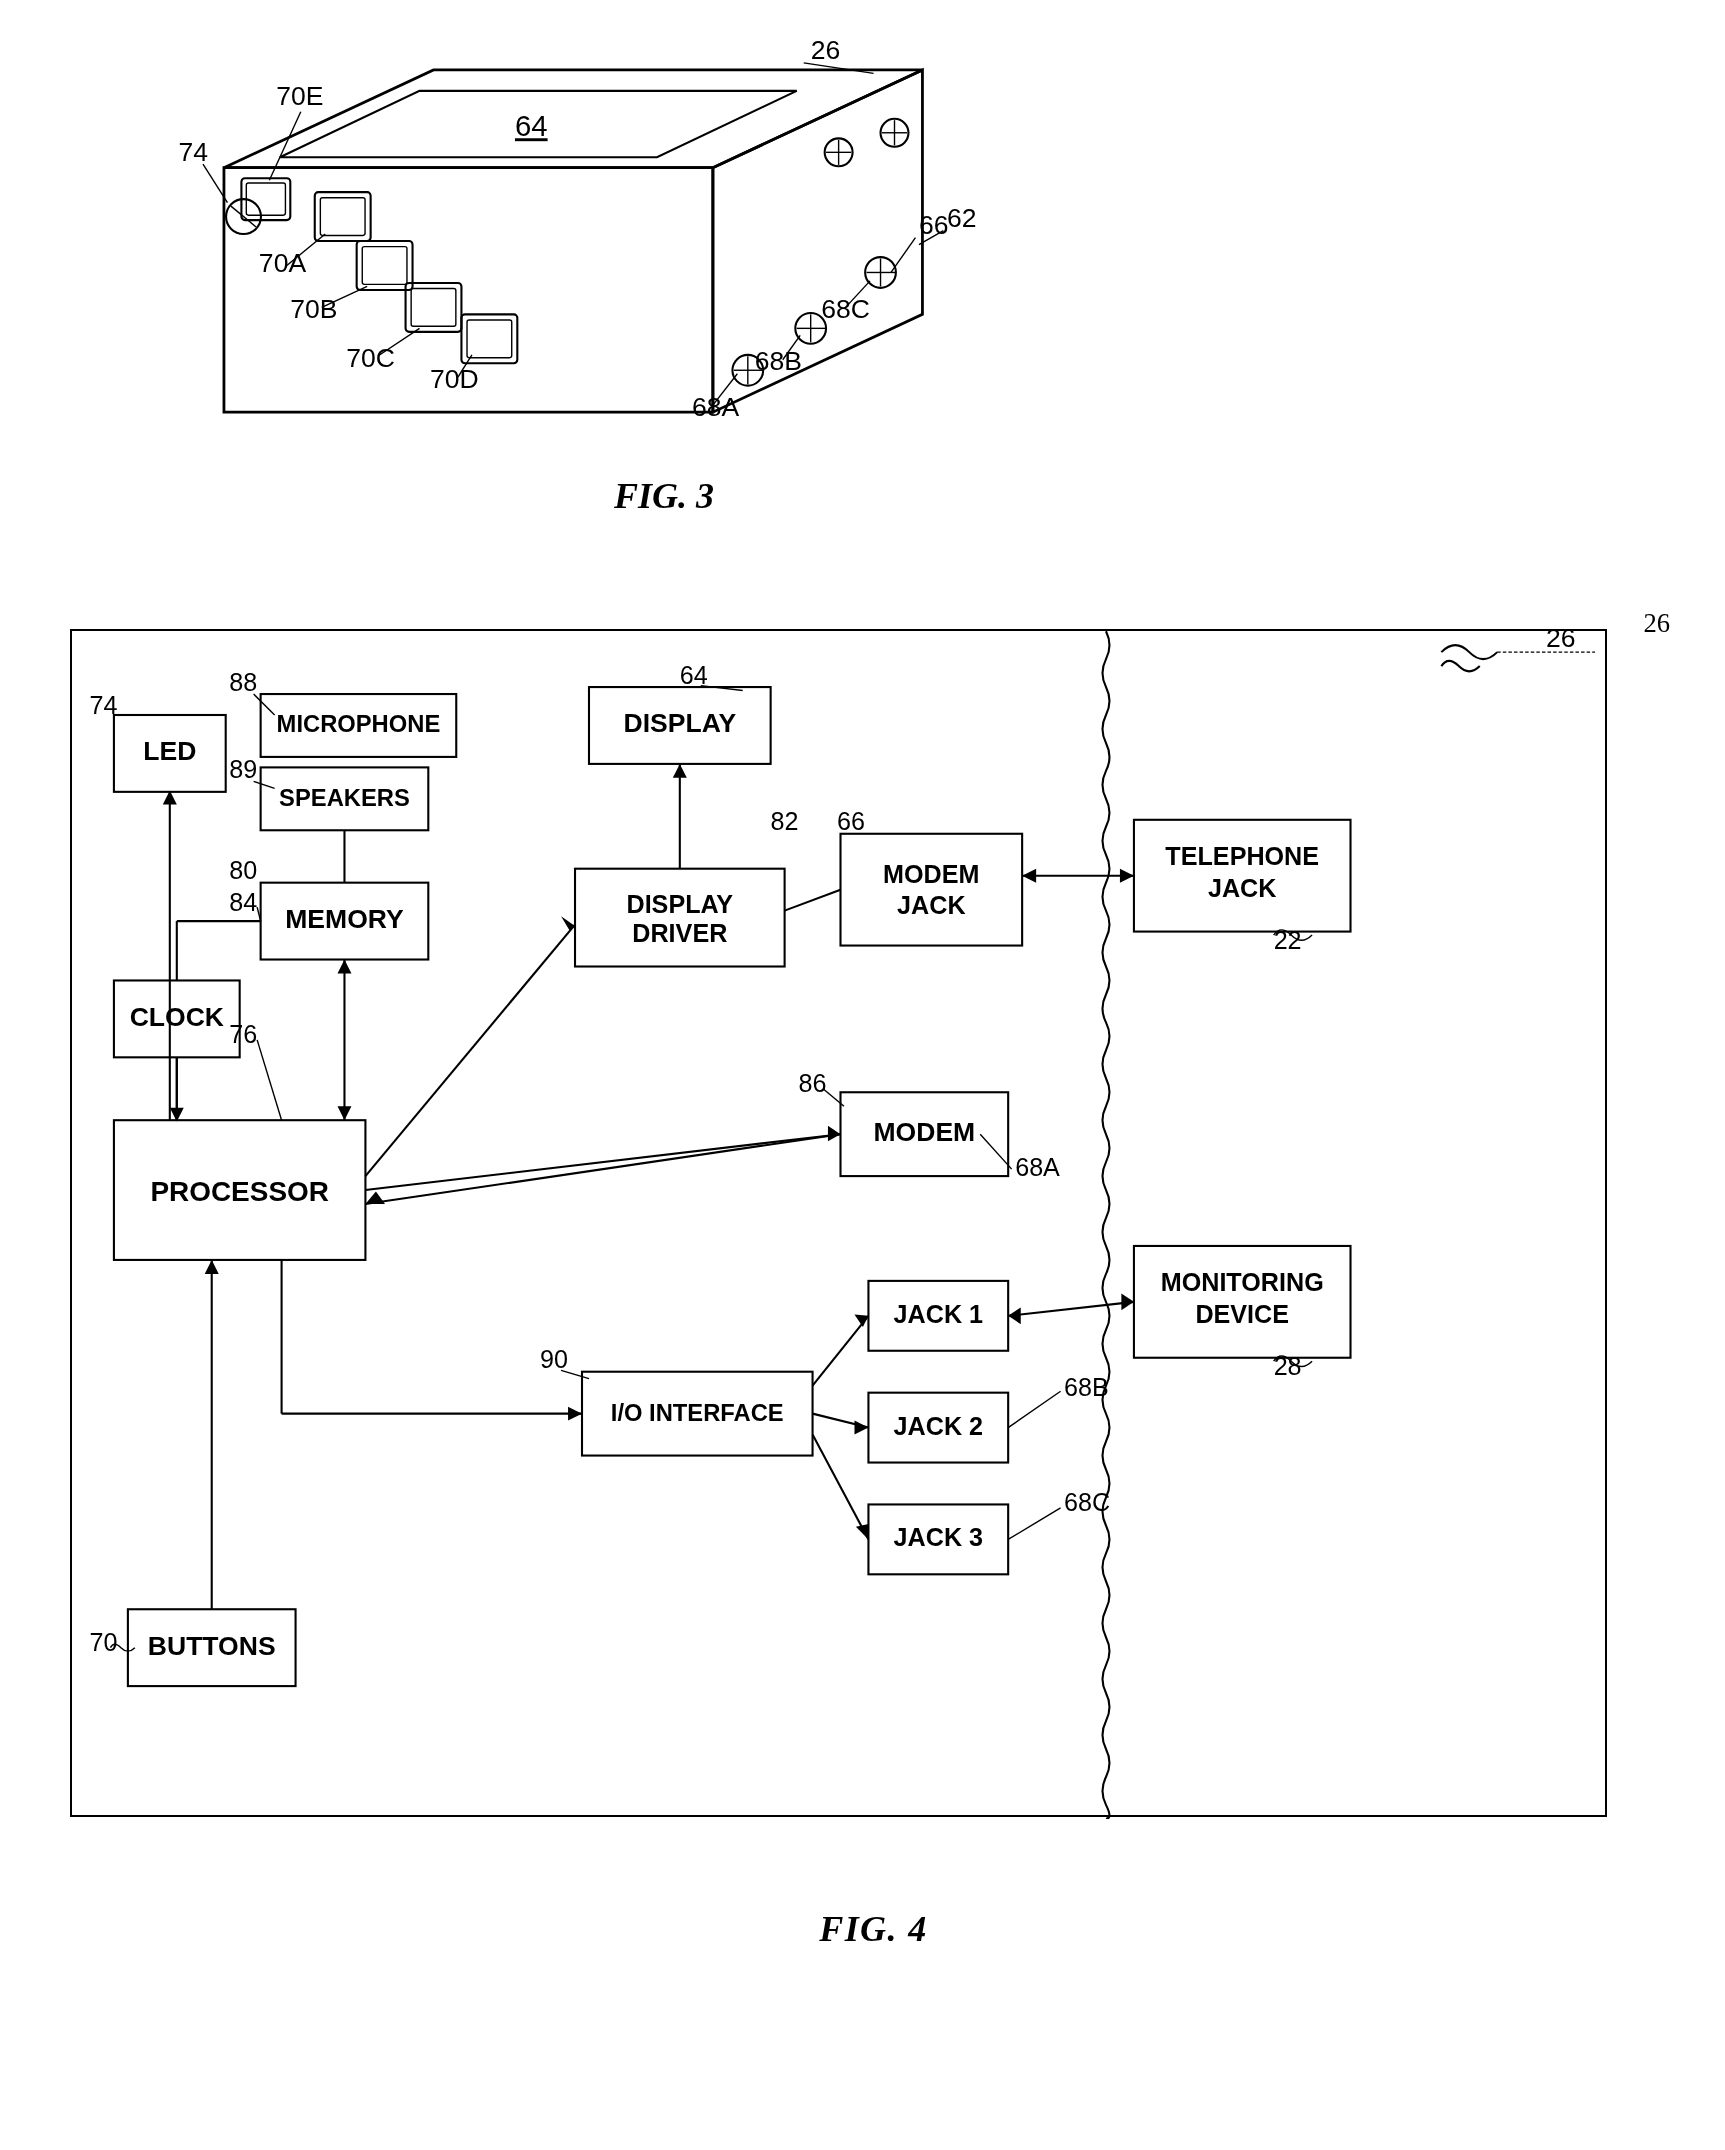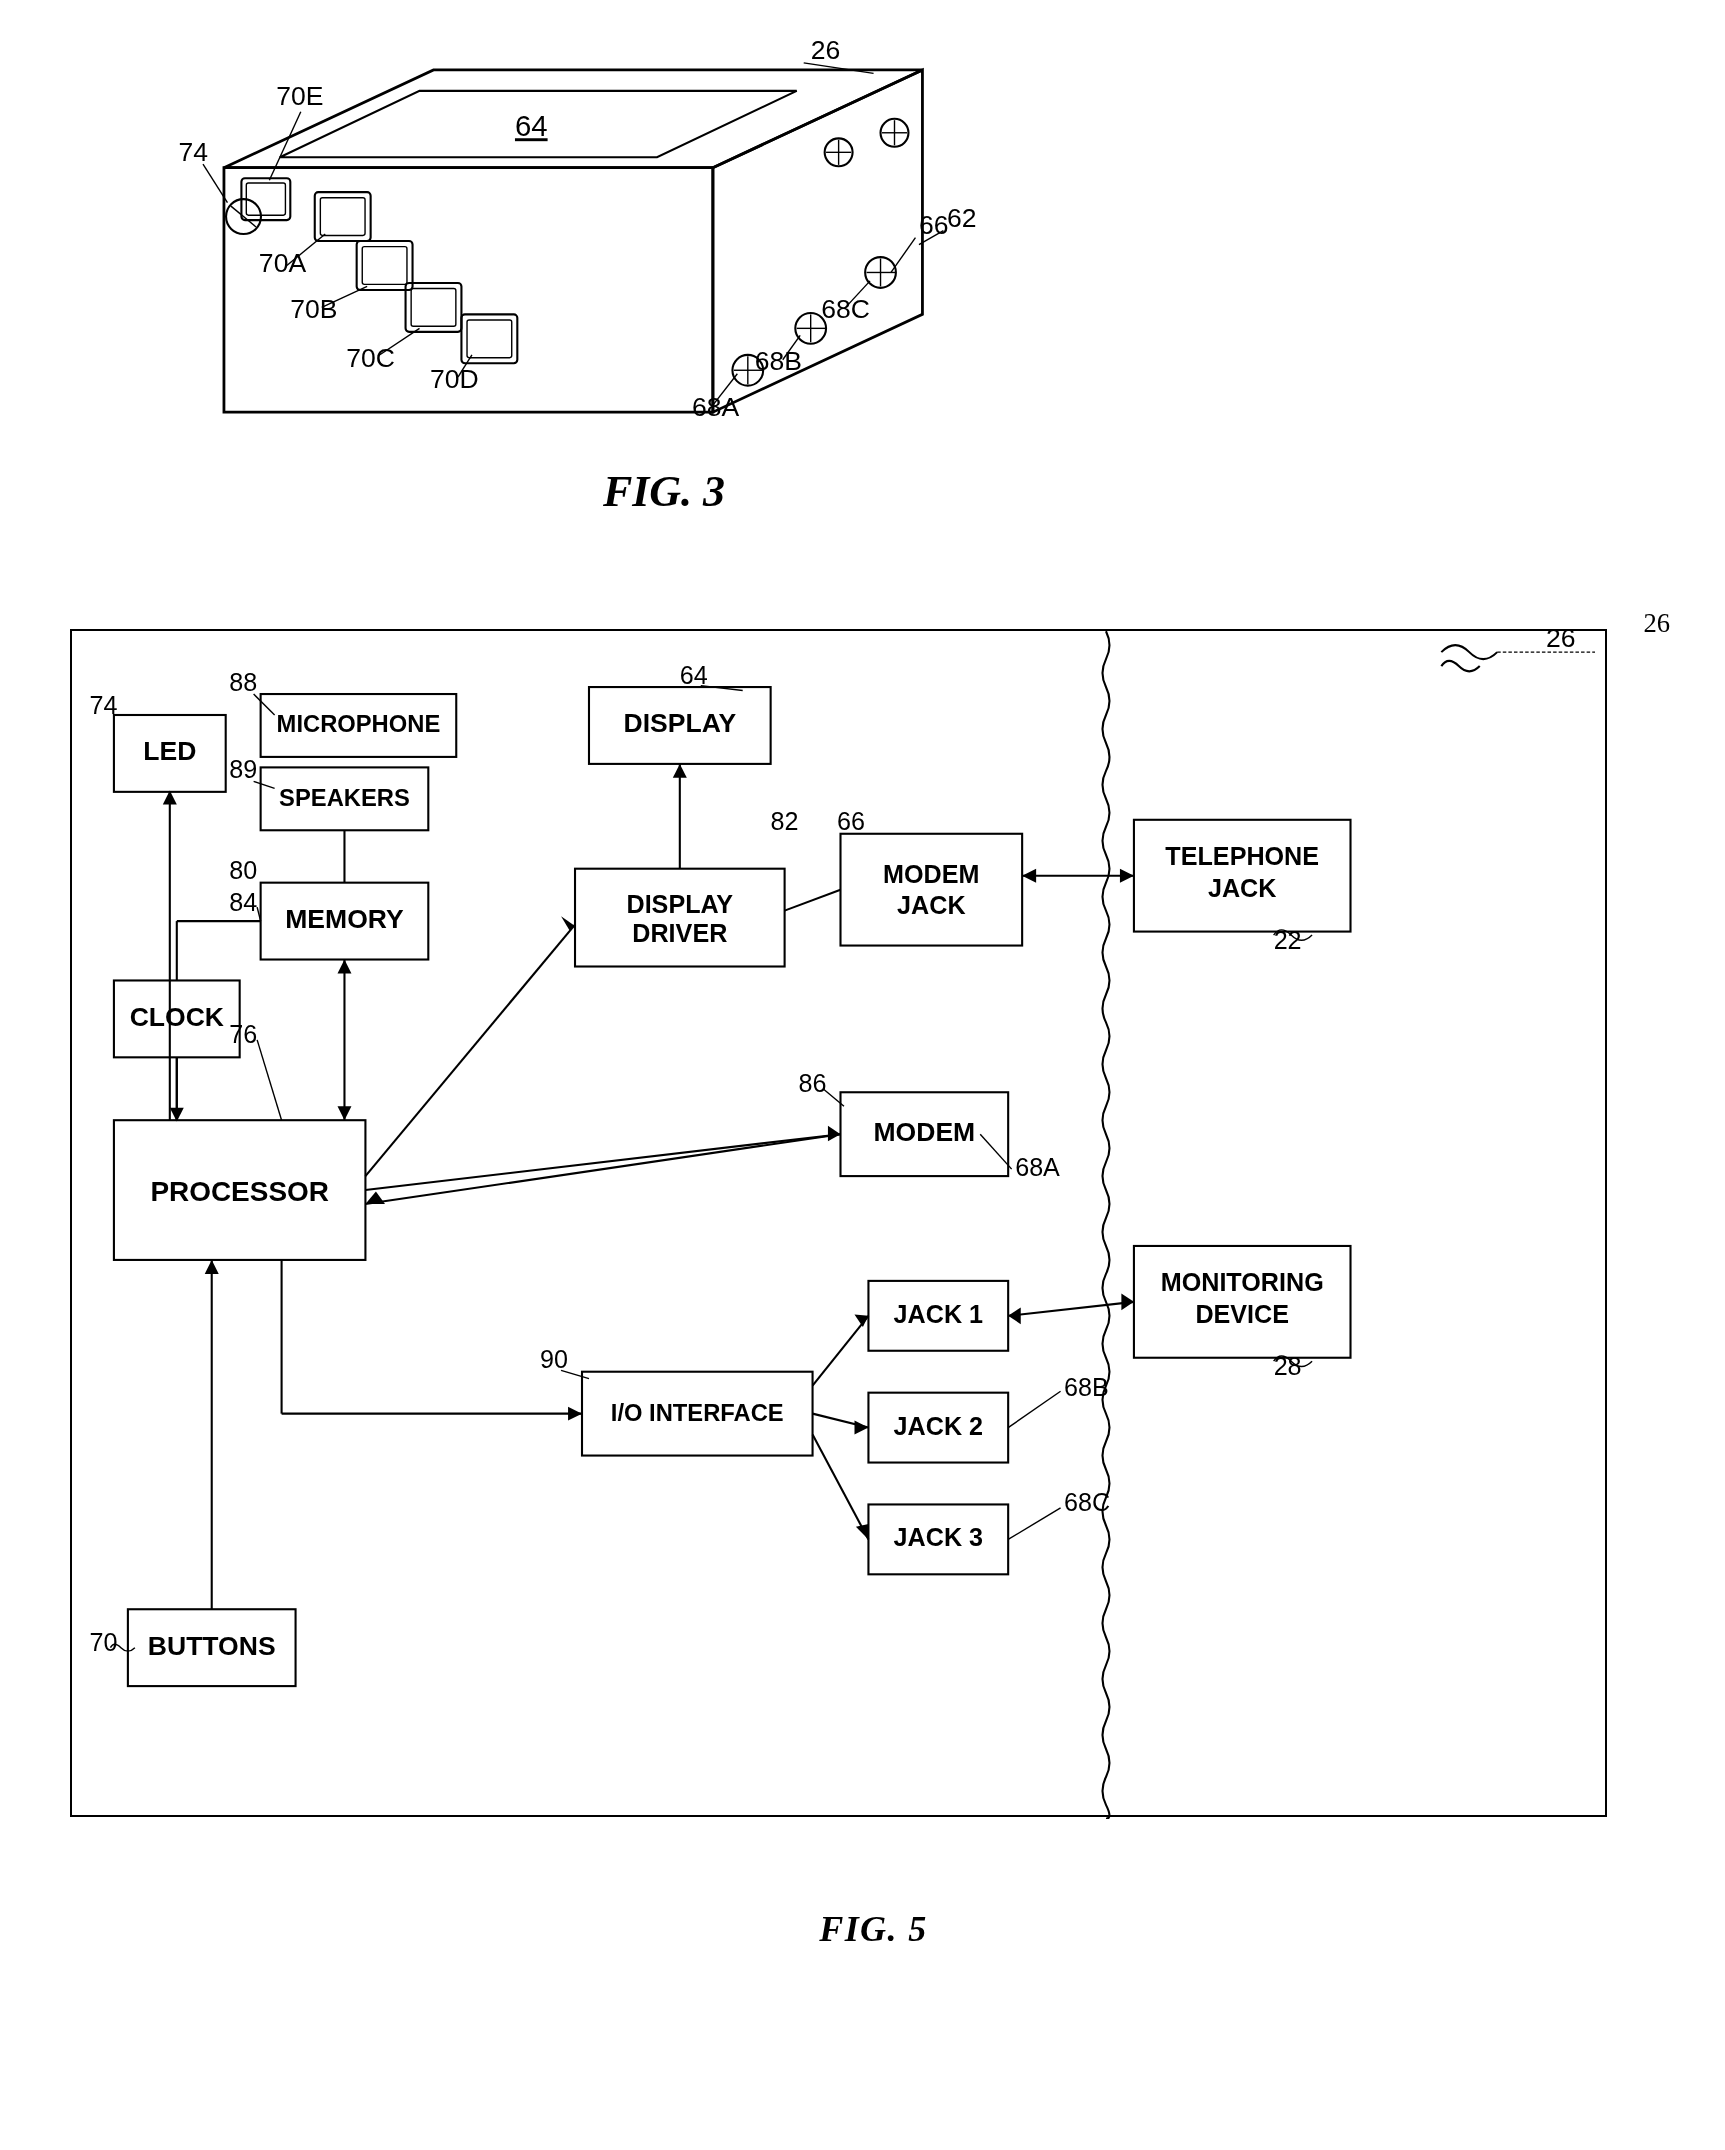--- a/index.html
+++ b/index.html
@@ -148,21 +148,21 @@
 
     <line x1="920" y1="475" x2="945" y2="440" stroke="#000" stroke-width="2"></line>
     <text x="880" y="490" font-size="38" font-family="Arial">68B</text>
 
     <line x1="1010" y1="400" x2="1045" y2="362" stroke="#000" stroke-width="2"></line>
     <text x="975" y="415" font-size="38" font-family="Arial">68C</text>
 
   </svg>
 
   
-  <div style="position:absolute; bottom:0; left:50%; transform:translateX(-50%); font-size:44px; font-weight:bold; font-style:italic;">FIG. 3</div>
+  <div style="position:absolute; bottom:0; left:50%; transform:translateX(-50%); font-size:36px; font-weight:bold; font-style:italic;">FIG. 3</div>
 </div>
 
 <div class="fig4-container">
 
   <div class="diagram-border">
 
     
     <svg width="1537" height="1188" viewBox="0 0 2200 1700">
 
       <rect x="60" y="120" width="160" height="110" fill="none" stroke="#000" stroke-width="3"></rect>
@@ -330,18 +330,18 @@
       <path d="M 1480,0 Q 1490,20 1480,40 Q 1470,60 1480,80 Q 1490,100 1480,120 Q 1470,140 1480,160 Q 1490,180 1480,200 Q 1470,220 1480,240 Q 1490,260 1480,280 Q 1470,300 1480,320 Q 1490,340 1480,360 Q 1470,380 1480,400 Q 1490,420 1480,440 Q 1470,460 1480,480 Q 1490,500 1480,520 Q 1470,540 1480,560 Q 1490,580 1480,600 Q 1470,620 1480,640 Q 1490,660 1480,680 Q 1470,700 1480,720 Q 1490,740 1480,760 Q 1470,780 1480,800 Q 1490,820 1480,840 Q 1470,860 1480,880 Q 1490,900 1480,920 Q 1470,940 1480,960 Q 1490,980 1480,1000 Q 1470,1020 1480,1040 Q 1490,1060 1480,1080 Q 1470,1100 1480,1120 Q 1490,1140 1480,1160 Q 1470,1180 1480,1200 Q 1490,1220 1480,1240 Q 1470,1260 1480,1280 Q 1490,1300 1480,1320 Q 1470,1340 1480,1360 Q 1490,1380 1480,1400 Q 1470,1420 1480,1440 Q 1490,1460 1480,1480 Q 1470,1500 1480,1520 Q 1490,1540 1480,1560 Q 1470,1580 1480,1600 Q 1490,1620 1480,1640 Q 1470,1660 1480,1680 Q 1490,1700 1480,1700" fill="none" stroke="#000" stroke-width="3"></path>
 
       <path d="M 1960,50 Q 1970,35 1985,50 Q 2000,65 2015,50" fill="none" stroke="#000" stroke-width="3"></path>
 
     </svg>
 
   </div>
 
   <div style="position:absolute; top:-21px; right:7px; font-size:26.6px;">26</div>
 
-  <div class="fig4-label">FIG. 5</div>
+  <div class="fig4-label">FIG. 4</div>
 
 </div>
 
 </div>
 
 
 </body></html>

